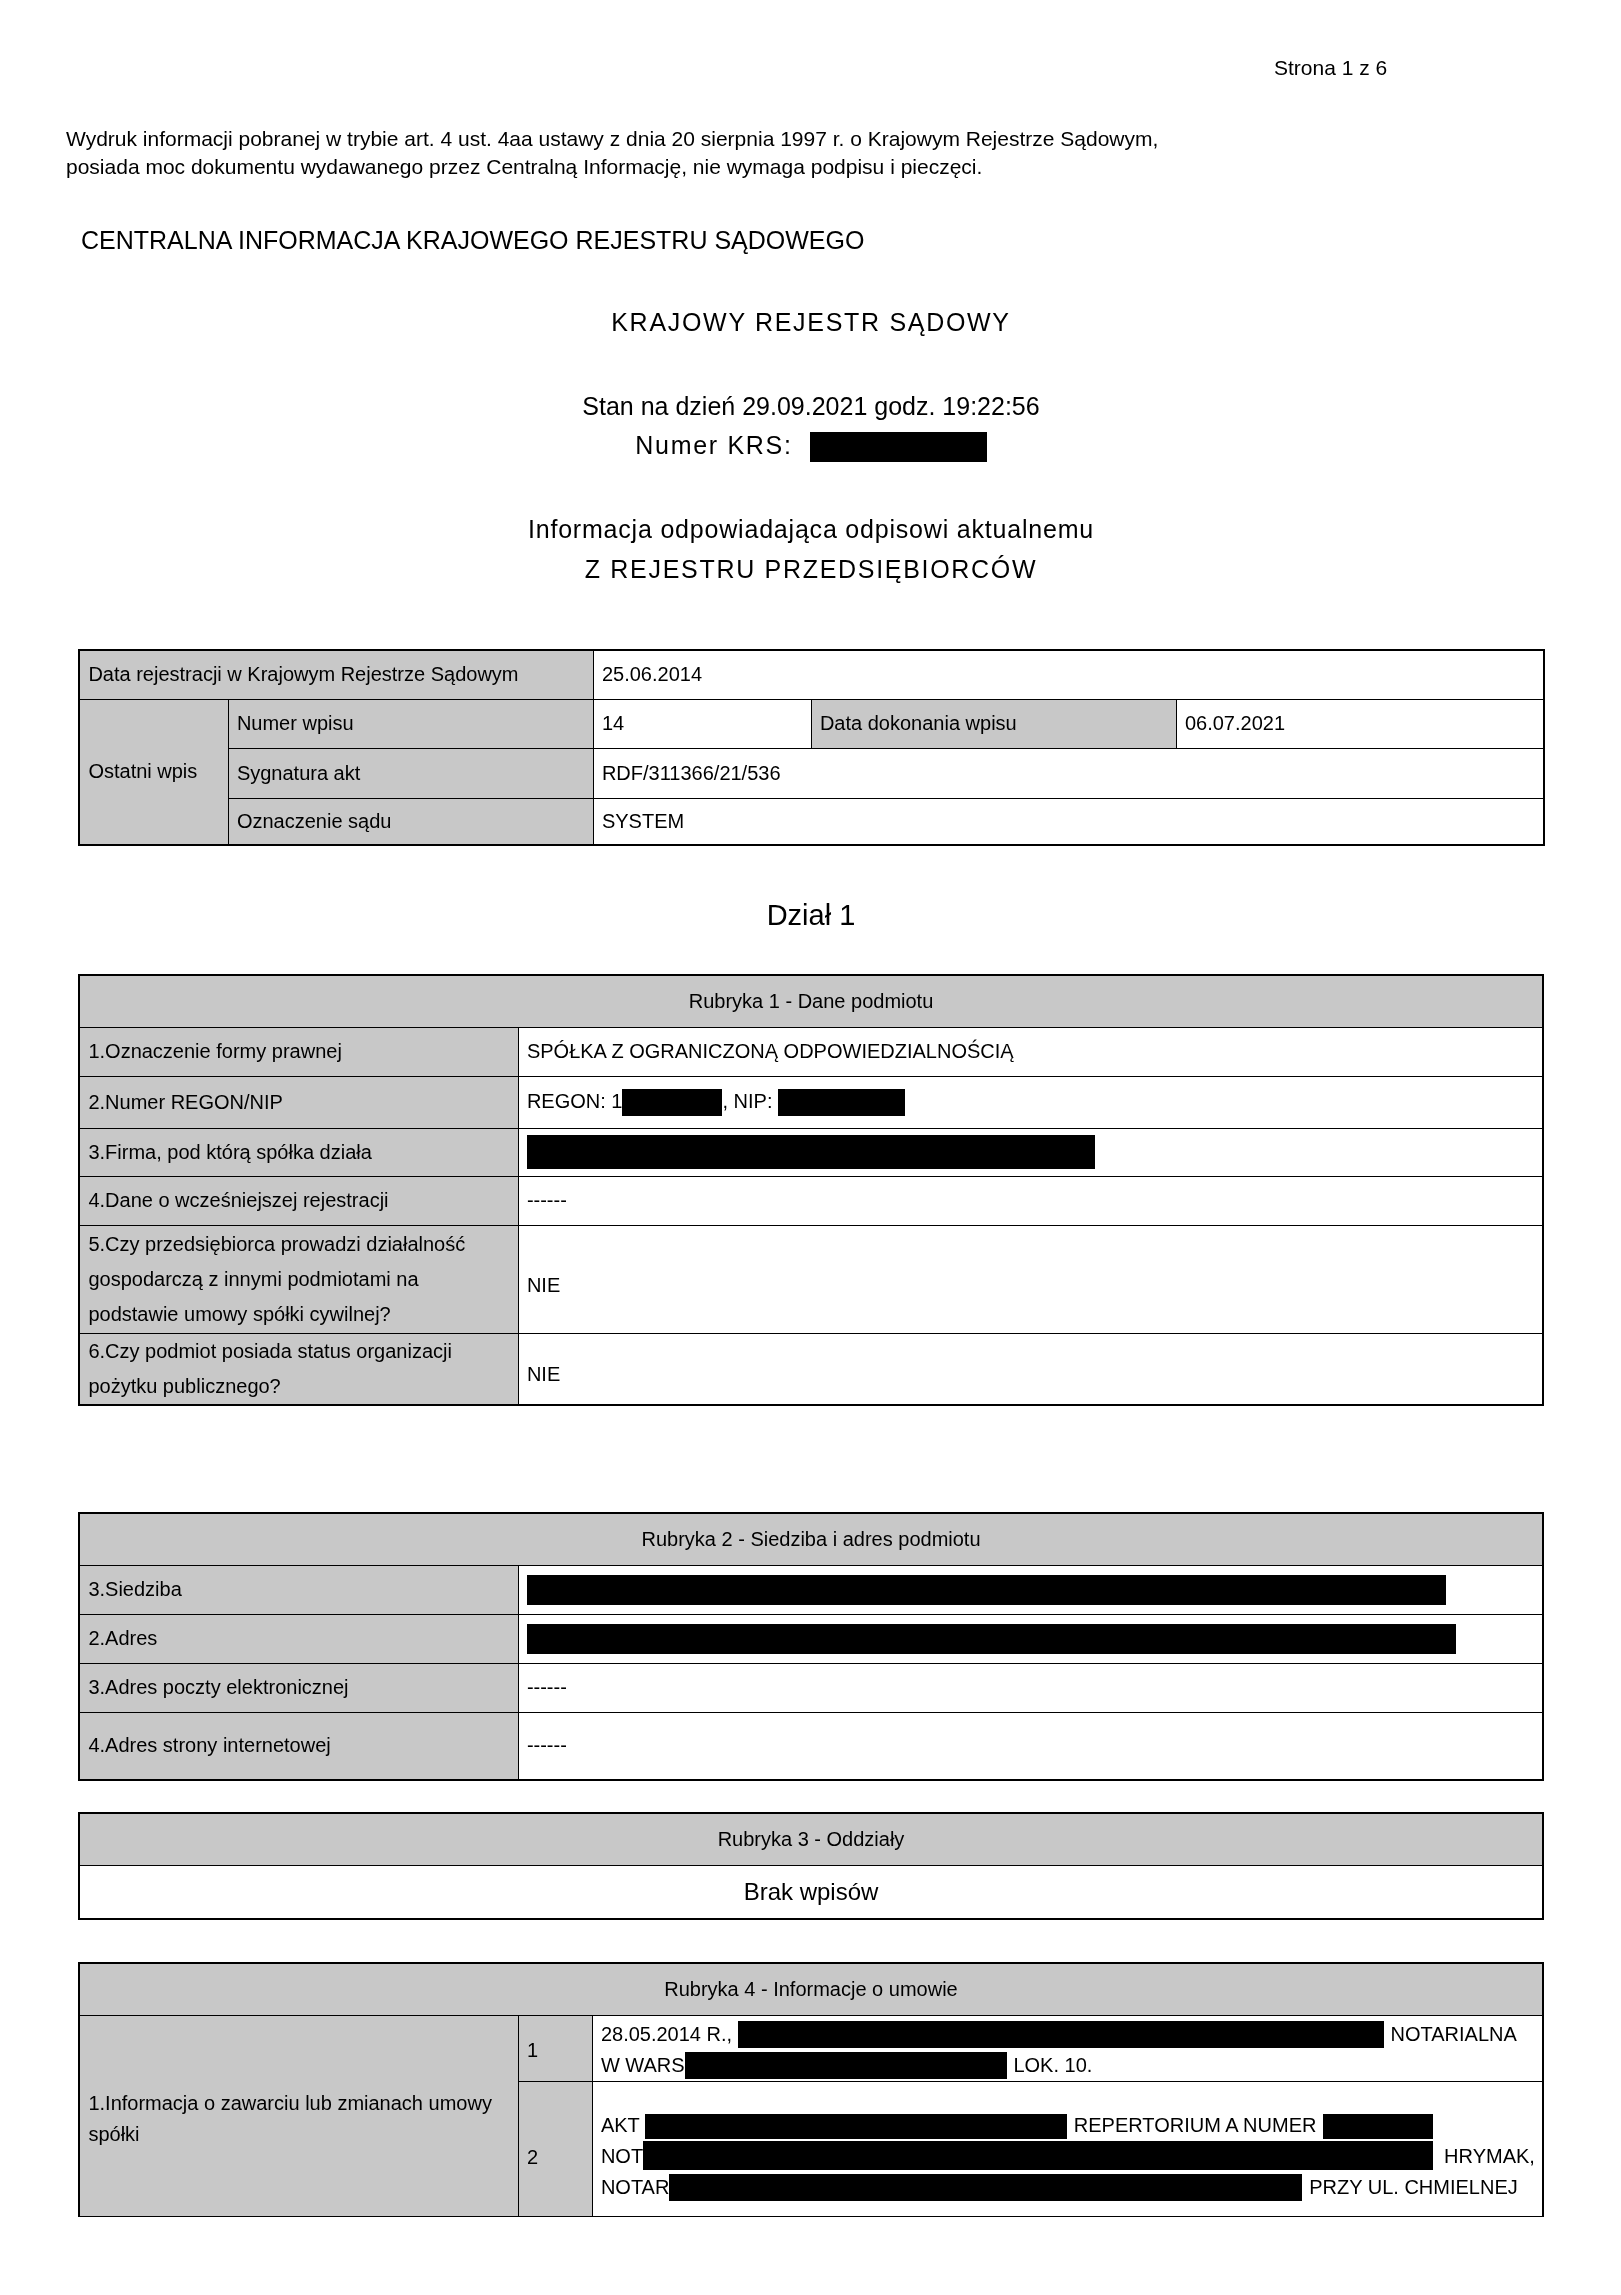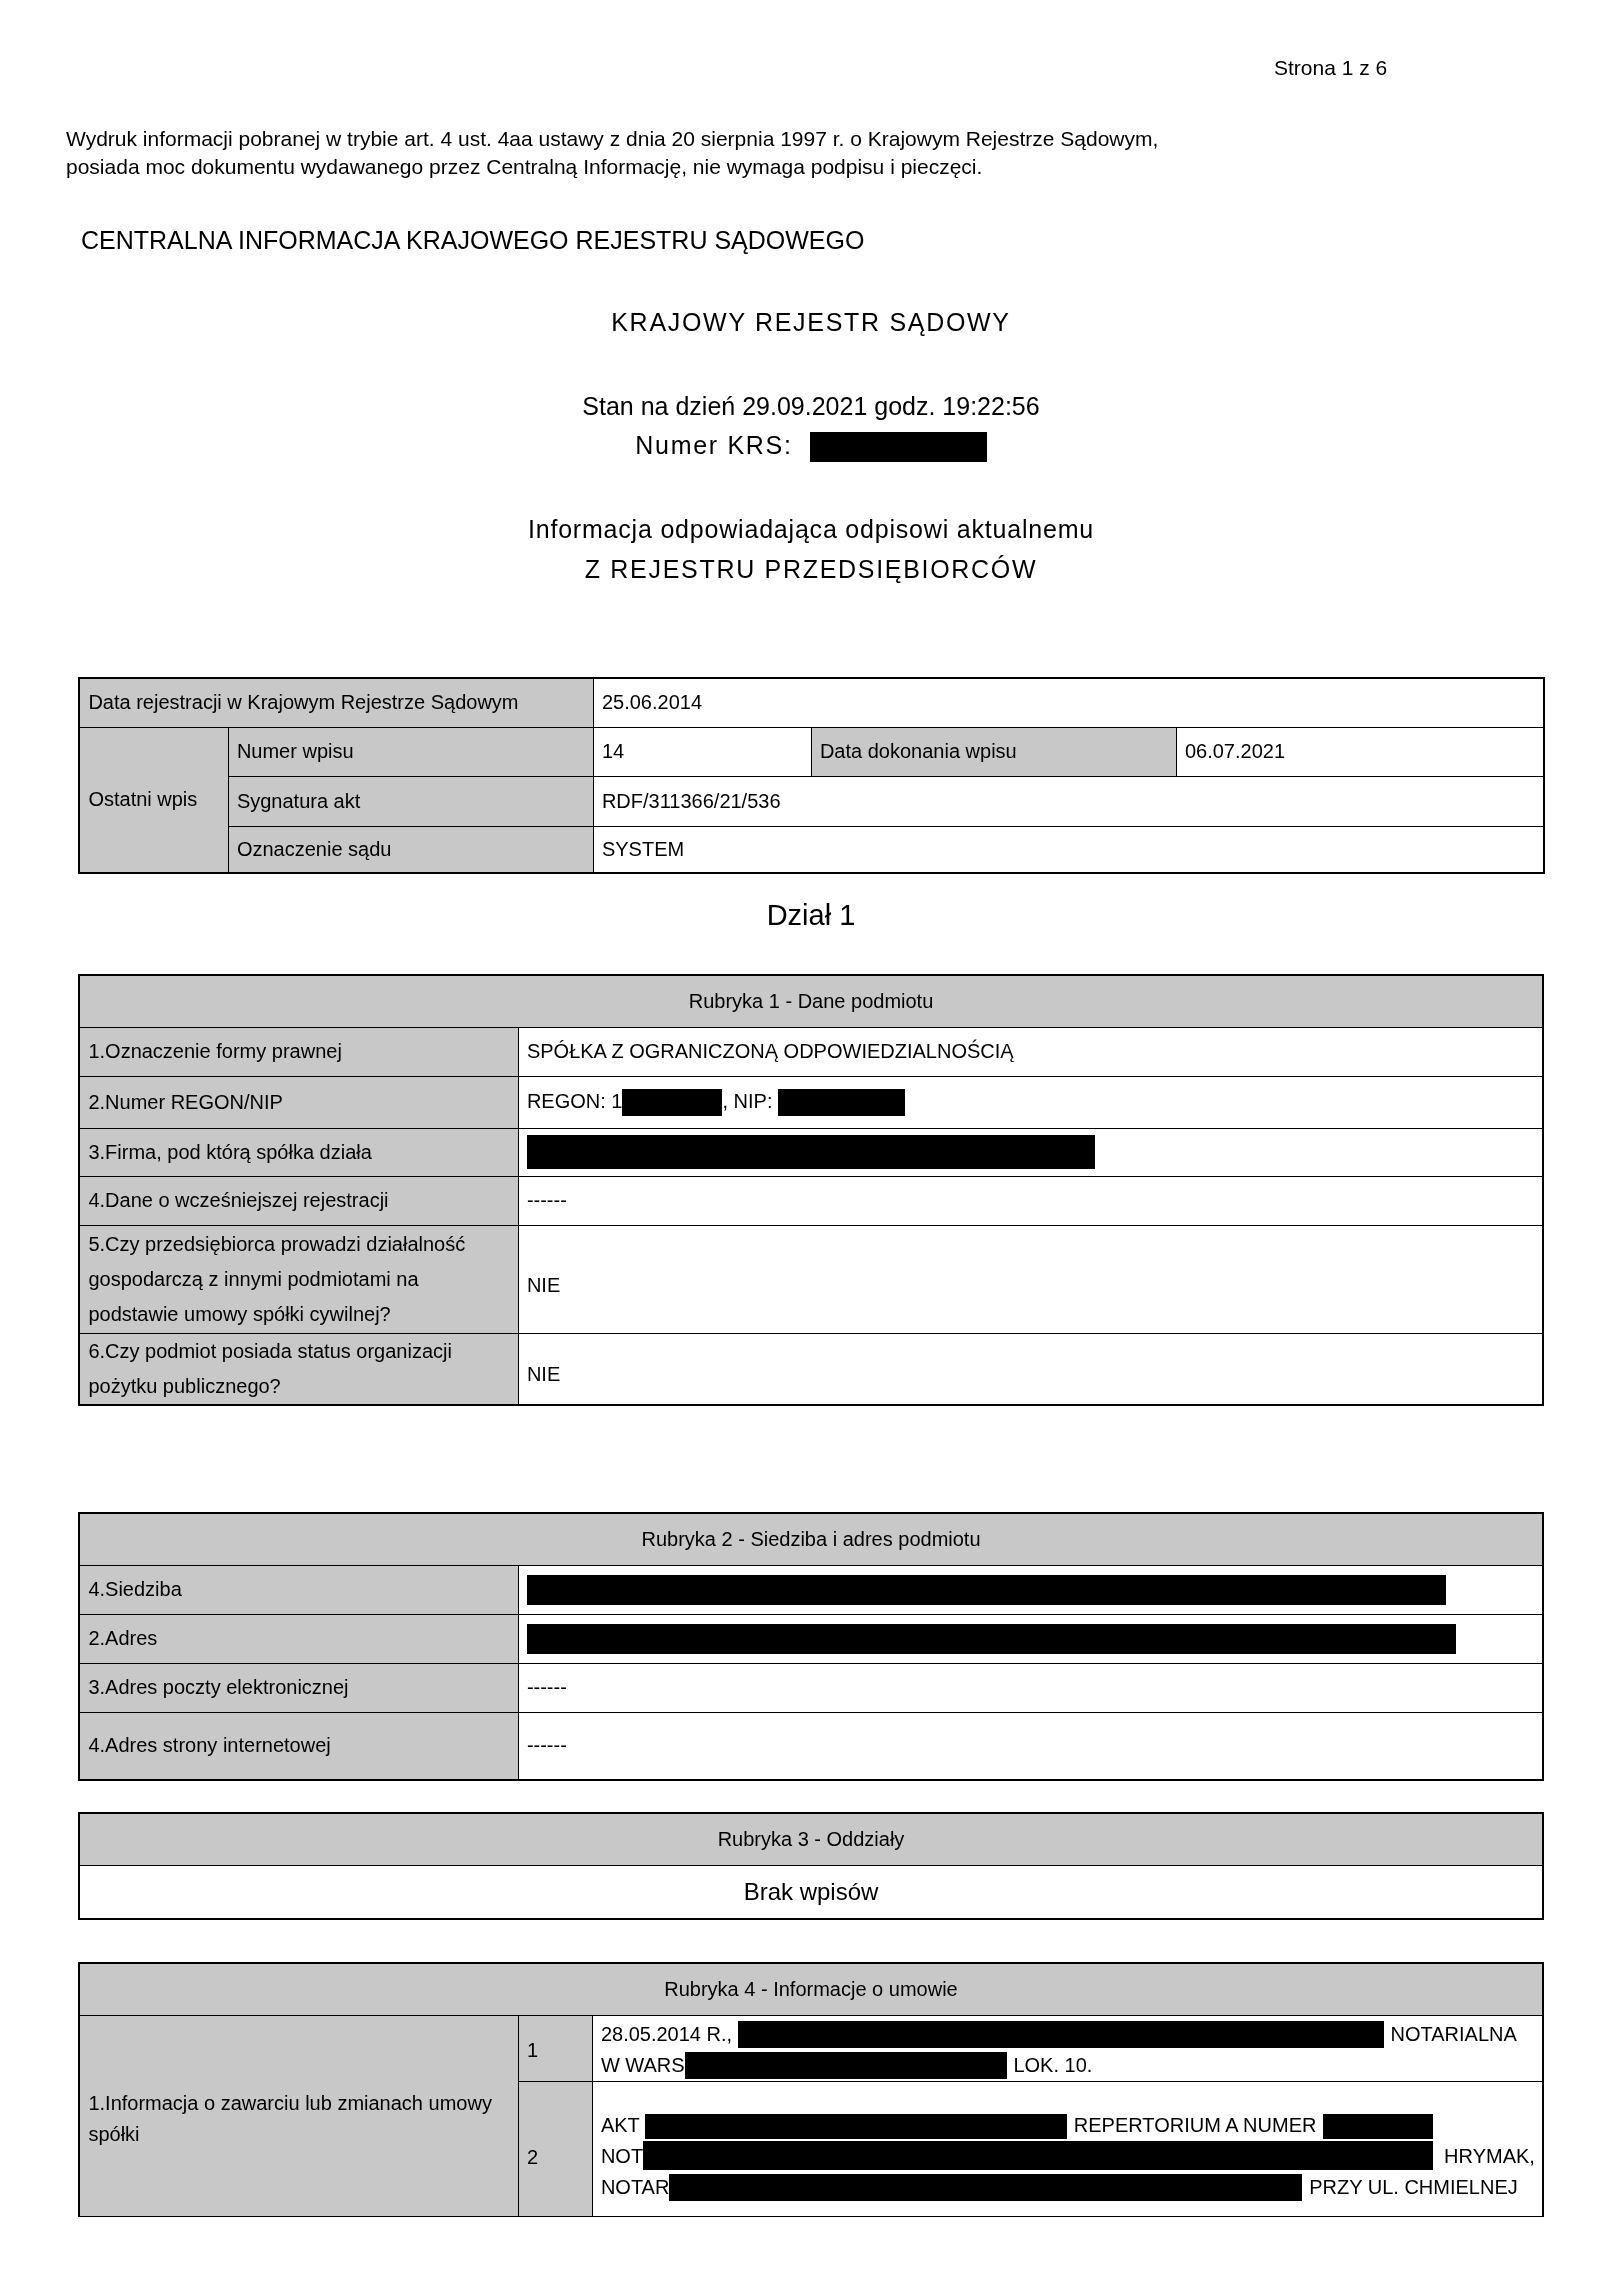--- a/index.html
+++ b/index.html
@@ -45,21 +45,21 @@
 
   <div class="center big ls2" style="top:308px;">KRAJOWY REJESTR SĄDOWY</div>
   <div class="center big" style="top:392px;">Stan na dzień 29.09.2021 godz. 19:22:56</div>
   <div class="center big ls2" style="top:431px;">
     <span>Numer KRS:</span>
     <span class="bar" style="width:177px;height:30px;margin-left:8.4px;"></span>
   </div>
   <div class="center big ls1" style="top:515px;">Informacja odpowiadająca odpisowi aktualnemu</div>
   <div class="center big ls2" style="top:555px;">Z REJESTRU PRZEDSIĘBIORCÓW</div>
 
-  <table class="doc" style="top:677px;">
+  <table class="doc" style="top:649px;">
     <colgroup>
         <col style="width:149px">
         <col style="width:365px">
         <col style="width:218px">
         <col style="width:365px">
         <col style="width:368px">
       </colgroup>
     <tbody>
         <tr style="height:49px;">
       <td class="lab" colspan="2">Data rejestracji w Krajowym Rejestrze Sądowym</td>
@@ -126,21 +126,21 @@
   <table class="doc" style="top:1512px;">
     <colgroup>
         <col style="width:439px">
         <col style="width:1025px">
       </colgroup>
     <tbody>
         <tr style="height:52px;">
           <td class="band" colspan="2">Rubryka 2 - Siedziba i adres podmiotu</td>
         </tr>
     <tr style="height:49px;">
-      <td class="lab">4.Siedziba</td>
+      <td class="lab">3.Siedziba</td>
       <td class="val"><span class="bar" style="width:919px;height:30px;vertical-align:middle;"></span></td>
     </tr>
     <tr style="height:49px;">
       <td class="lab">2.Adres</td>
       <td class="val"><span class="bar" style="width:929px;height:30px;vertical-align:middle;"></span></td>
     </tr>
     <tr style="height:49px;">
       <td class="lab">3.Adres poczty elektronicznej</td>
       <td class="val">------</td>
     </tr>

